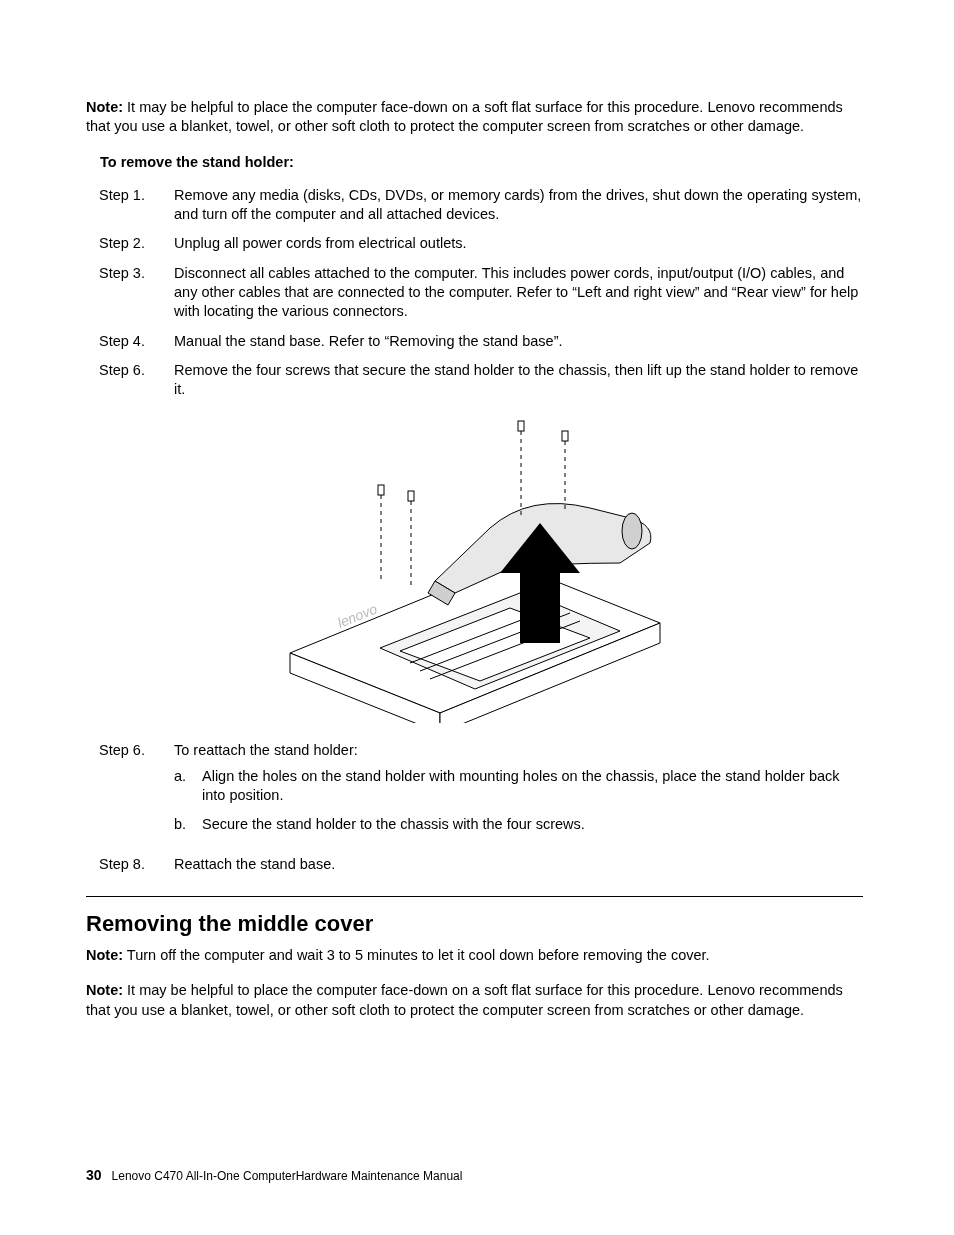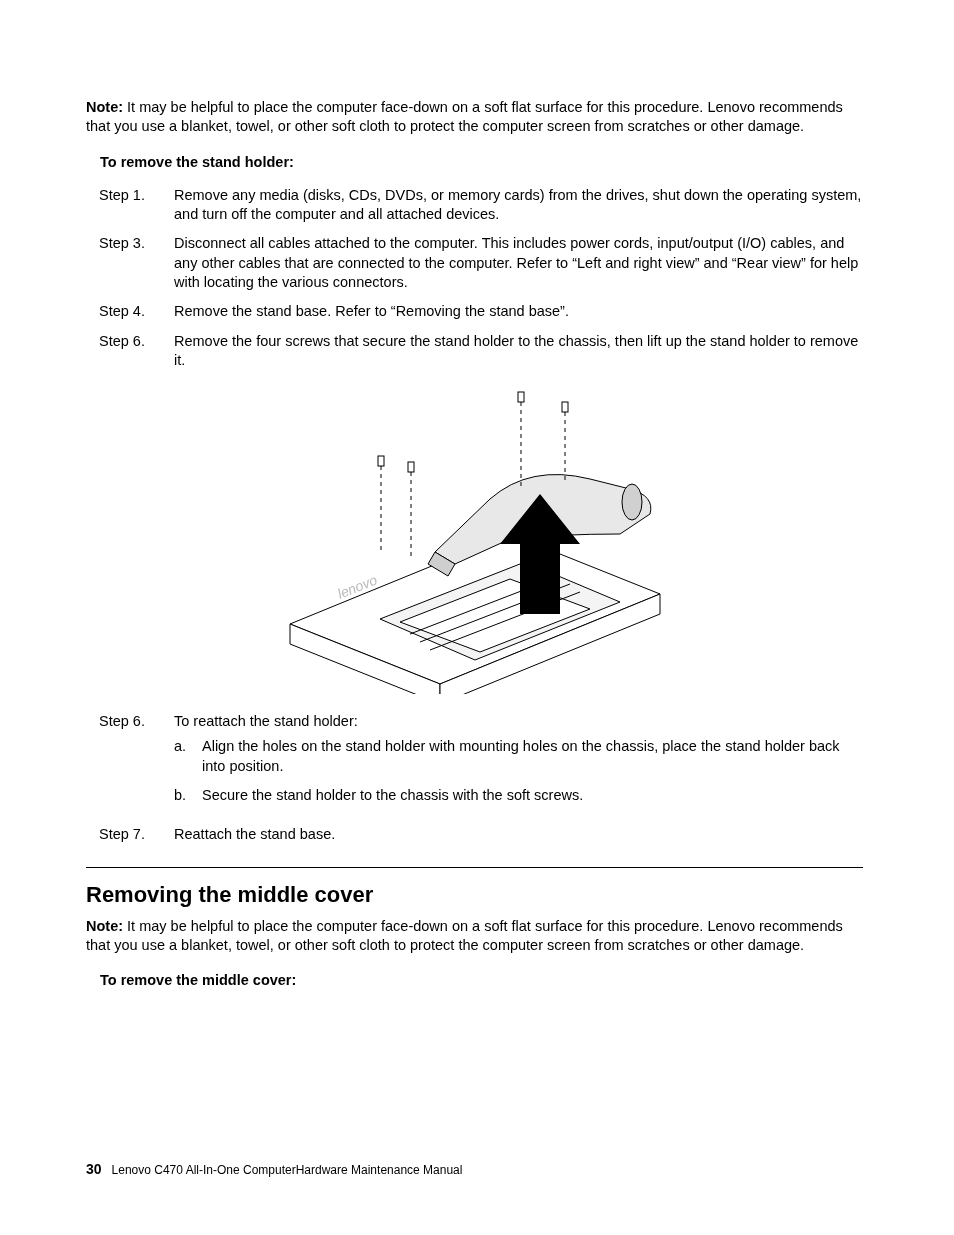--- a/index.html
+++ b/index.html
@@ -11,46 +11,50 @@
 .step{display:flex;margin:0 0 10px 0}
 .step-label{flex:0 0 75px}
 .step-text{flex:1}
 .sublist{margin:6px 0 0 0}
 .subitem{display:flex;margin:0 0 10px 0}
 .sub-label{flex:0 0 28px}
 .sub-text{flex:1}
 .figure{display:flex;justify-content:center;margin:10px 0 18px 0}
 .hr{border:none;border-top:1px solid #000;margin:22px 0 10px 0}
 h2.section{font-size:22px;font-weight:bold;margin:12px 0 8px 0}
-.footer{position:absolute;left:86px;bottom:56px;font-size:12px}
+.footer{position:absolute;left:86px;bottom:50px;font-size:12px}
 .footer .pg{font-weight:bold;margin-right:10px;font-size:14px}
 </style>
 </head>
 <body>
 
 <div class="page">
 
   <p class="para">
     <span class="b">Note:</span><span> It may be helpful to place the computer face-down on a soft flat surface for this procedure. Lenovo recommends that you use a blanket, towel, or other soft cloth to protect the computer screen from scratches or other damage.</span>
   </p>
 
   <p class="subhead">To remove the stand holder:</p>
 
   <div class="steps">
     <div class="step">
         <div class="step-label">Step 1.</div>
         <div class="step-text">Remove any media (disks, CDs, DVDs, or memory cards) from the drives, shut down the operating system, and turn off the computer and all attached devices.</div>
       </div>
     <div class="step">
+        <div class="step-label">Step 2.</div>
+        <div class="step-text">Unplug all power cords from electrical outlets.</div>
+      </div>
+    <div class="step">
         <div class="step-label">Step 3.</div>
         <div class="step-text">Disconnect all cables attached to the computer. This includes power cords, input/output (I/O) cables, and any other cables that are connected to the computer. Refer to “Left and right view” and “Rear view” for help with locating the various connectors.</div>
       </div>
     <div class="step">
         <div class="step-label">Step 4.</div>
-        <div class="step-text">Remove the stand base. Refer to “Removing the stand base”.</div>
+        <div class="step-text">Manual the stand base. Refer to “Removing the stand base”.</div>
       </div>
     <div class="step">
         <div class="step-label">Step 6.</div>
         <div class="step-text">Remove the four screws that secure the stand holder to the chassis, then lift up the stand holder to remove it.</div>
       </div>
   </div>
 
   <div class="figure">
     <svg width="430" height="310" viewBox="0 0 430 310">
       <g stroke="#000" fill="none" stroke-width="1">
@@ -103,39 +107,41 @@
       <div class="step-label">Step 6.</div>
       <div class="step-text">
         <span>To reattach the stand holder:</span>
         <div class="sublist">
           <div class="subitem">
               <div class="sub-label">a.</div>
               <div class="sub-text">Align the holes on the stand holder with mounting holes on the chassis, place the stand holder back into position.</div>
             </div>
           <div class="subitem">
               <div class="sub-label">b.</div>
-              <div class="sub-text">Secure the stand holder to the chassis with the soft screws.</div>
+              <div class="sub-text">Secure the stand holder to the chassis with the four screws.</div>
             </div>
         </div>
       </div>
     </div>
     <div class="step">
-        <div class="step-label">Step 7.</div>
+        <div class="step-label">Step 8.</div>
         <div class="step-text">Reattach the stand base.</div>
       </div>
   </div>
 
   <hr class="hr">
 
   <h2 class="section">Removing the middle cover</h2>
 
+  <p class="para">
+    <span class="b">Note:</span><span> Turn off the computer and wait 3 to 5 minutes to let it cool down before removing the cover.</span>
+  </p>
 
   <p class="para">
     <span class="b">Note:</span><span> It may be helpful to place the computer face-down on a soft flat surface for this procedure. Lenovo recommends that you use a blanket, towel, or other soft cloth to protect the computer screen from scratches or other damage.</span>
   </p>
 
-  <p class="subhead">To remove the middle cover:</p>
 
   <div class="footer">
     <span class="pg">30</span><span>Lenovo C470 All-In-One ComputerHardware Maintenance Manual</span>
   </div>
 
 </div>
 
 </body></html>

